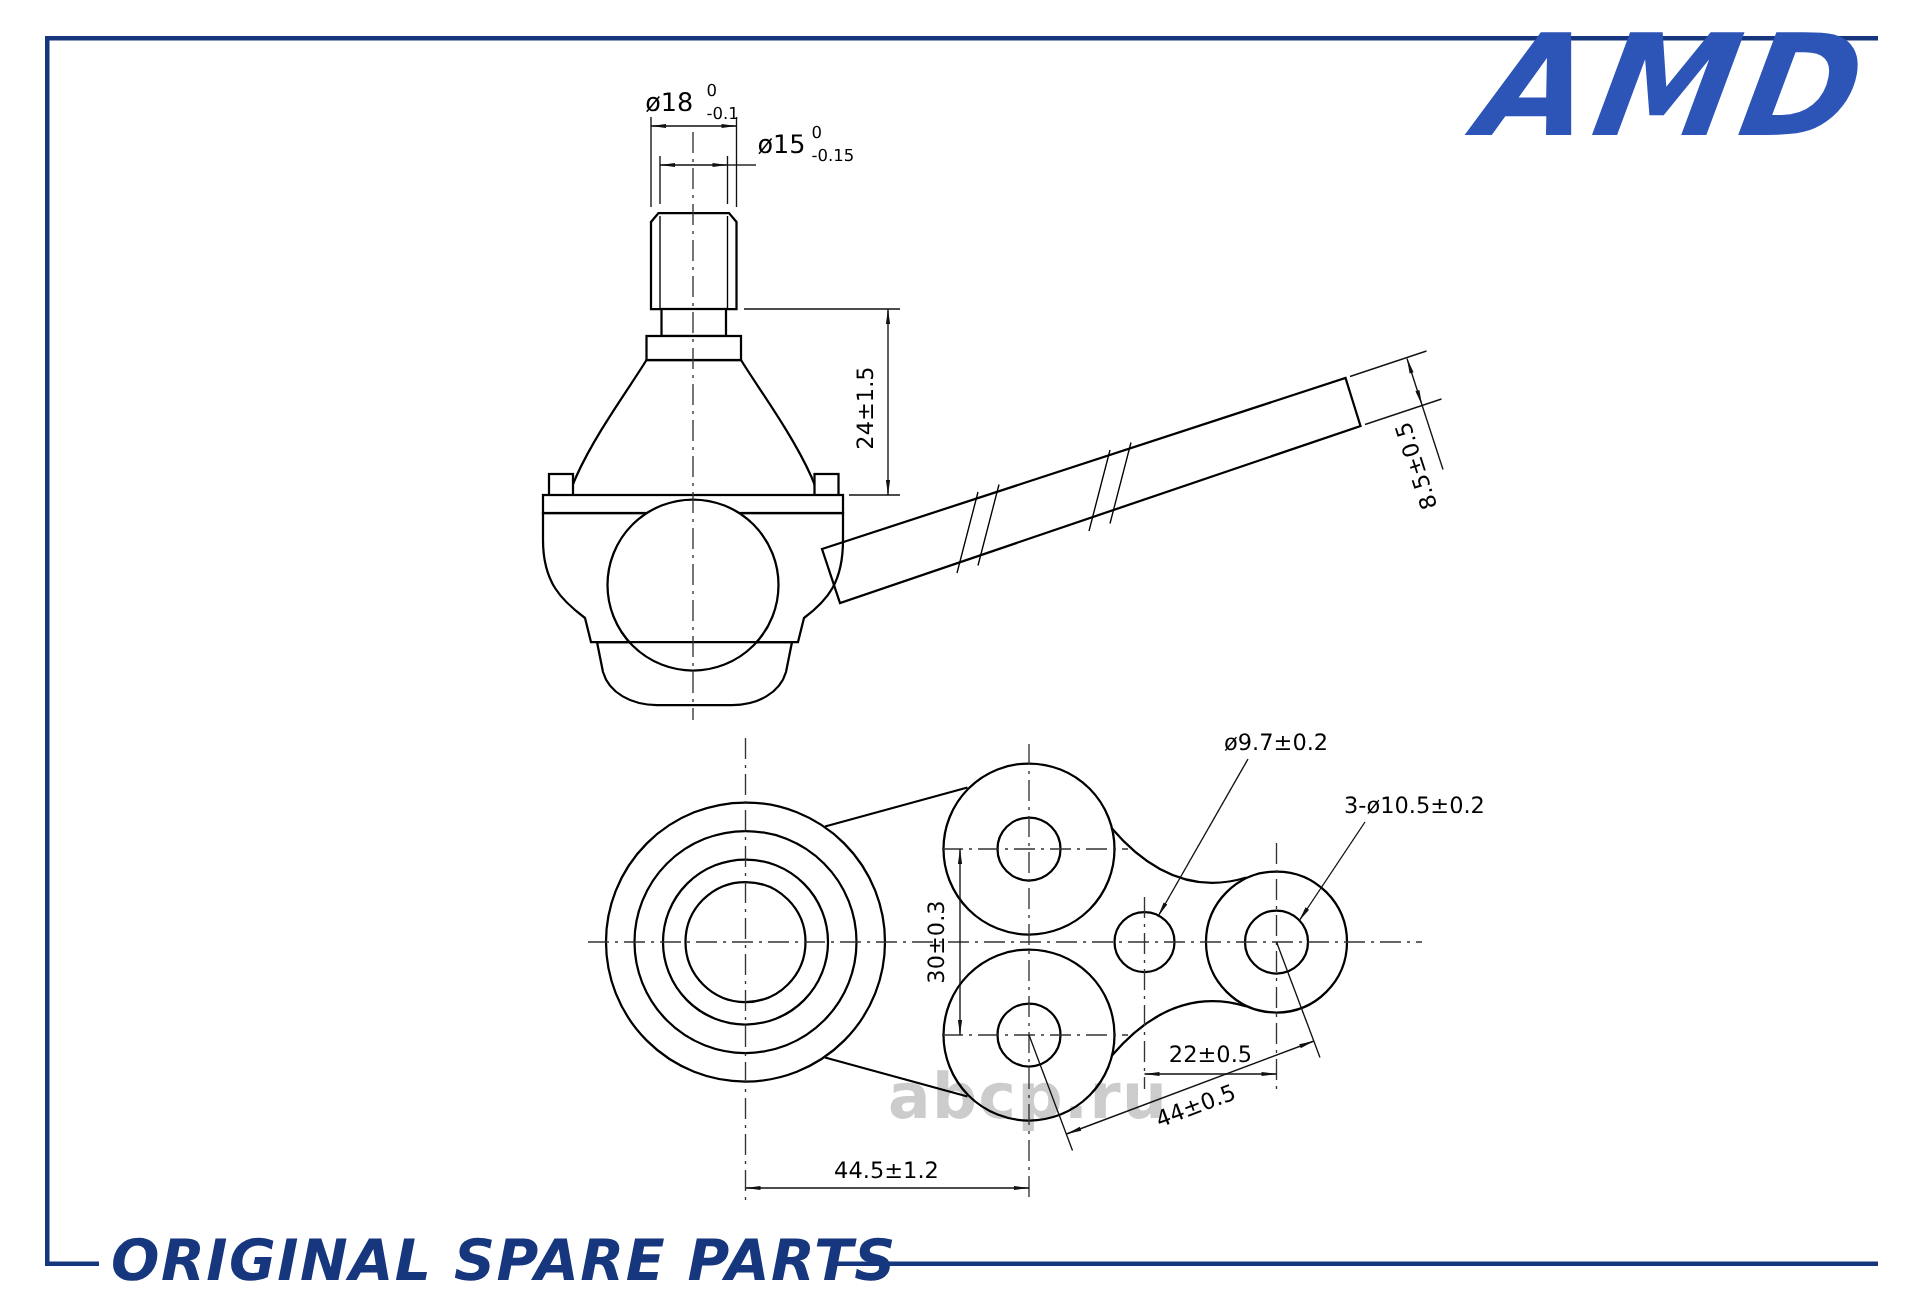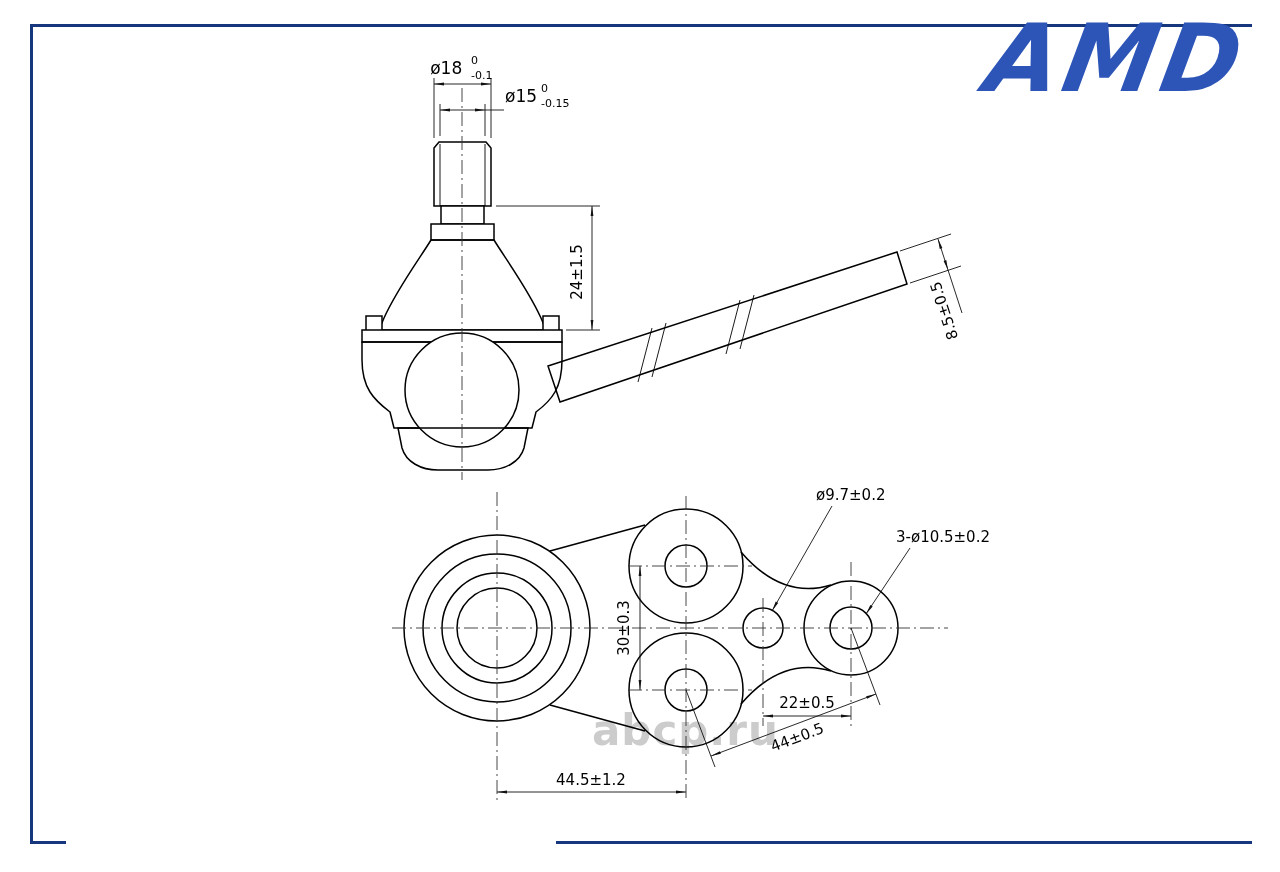--- a/index.html
+++ b/index.html
@@ -192,13 +192,14 @@
       <text x="591" y="785" text-anchor="middle">44.5±1.2</text>
     </g>
   </svg>
 
   <div class="frame-top"></div>
   <div class="frame-left"></div>
   <div class="frame-bl"></div>
   <div class="frame-br"></div>
 
   <div class="logo">AMD</div>
+  <div class="footer">ORIGINAL SPARE PARTS</div>
 </div>
 
 </body></html>

